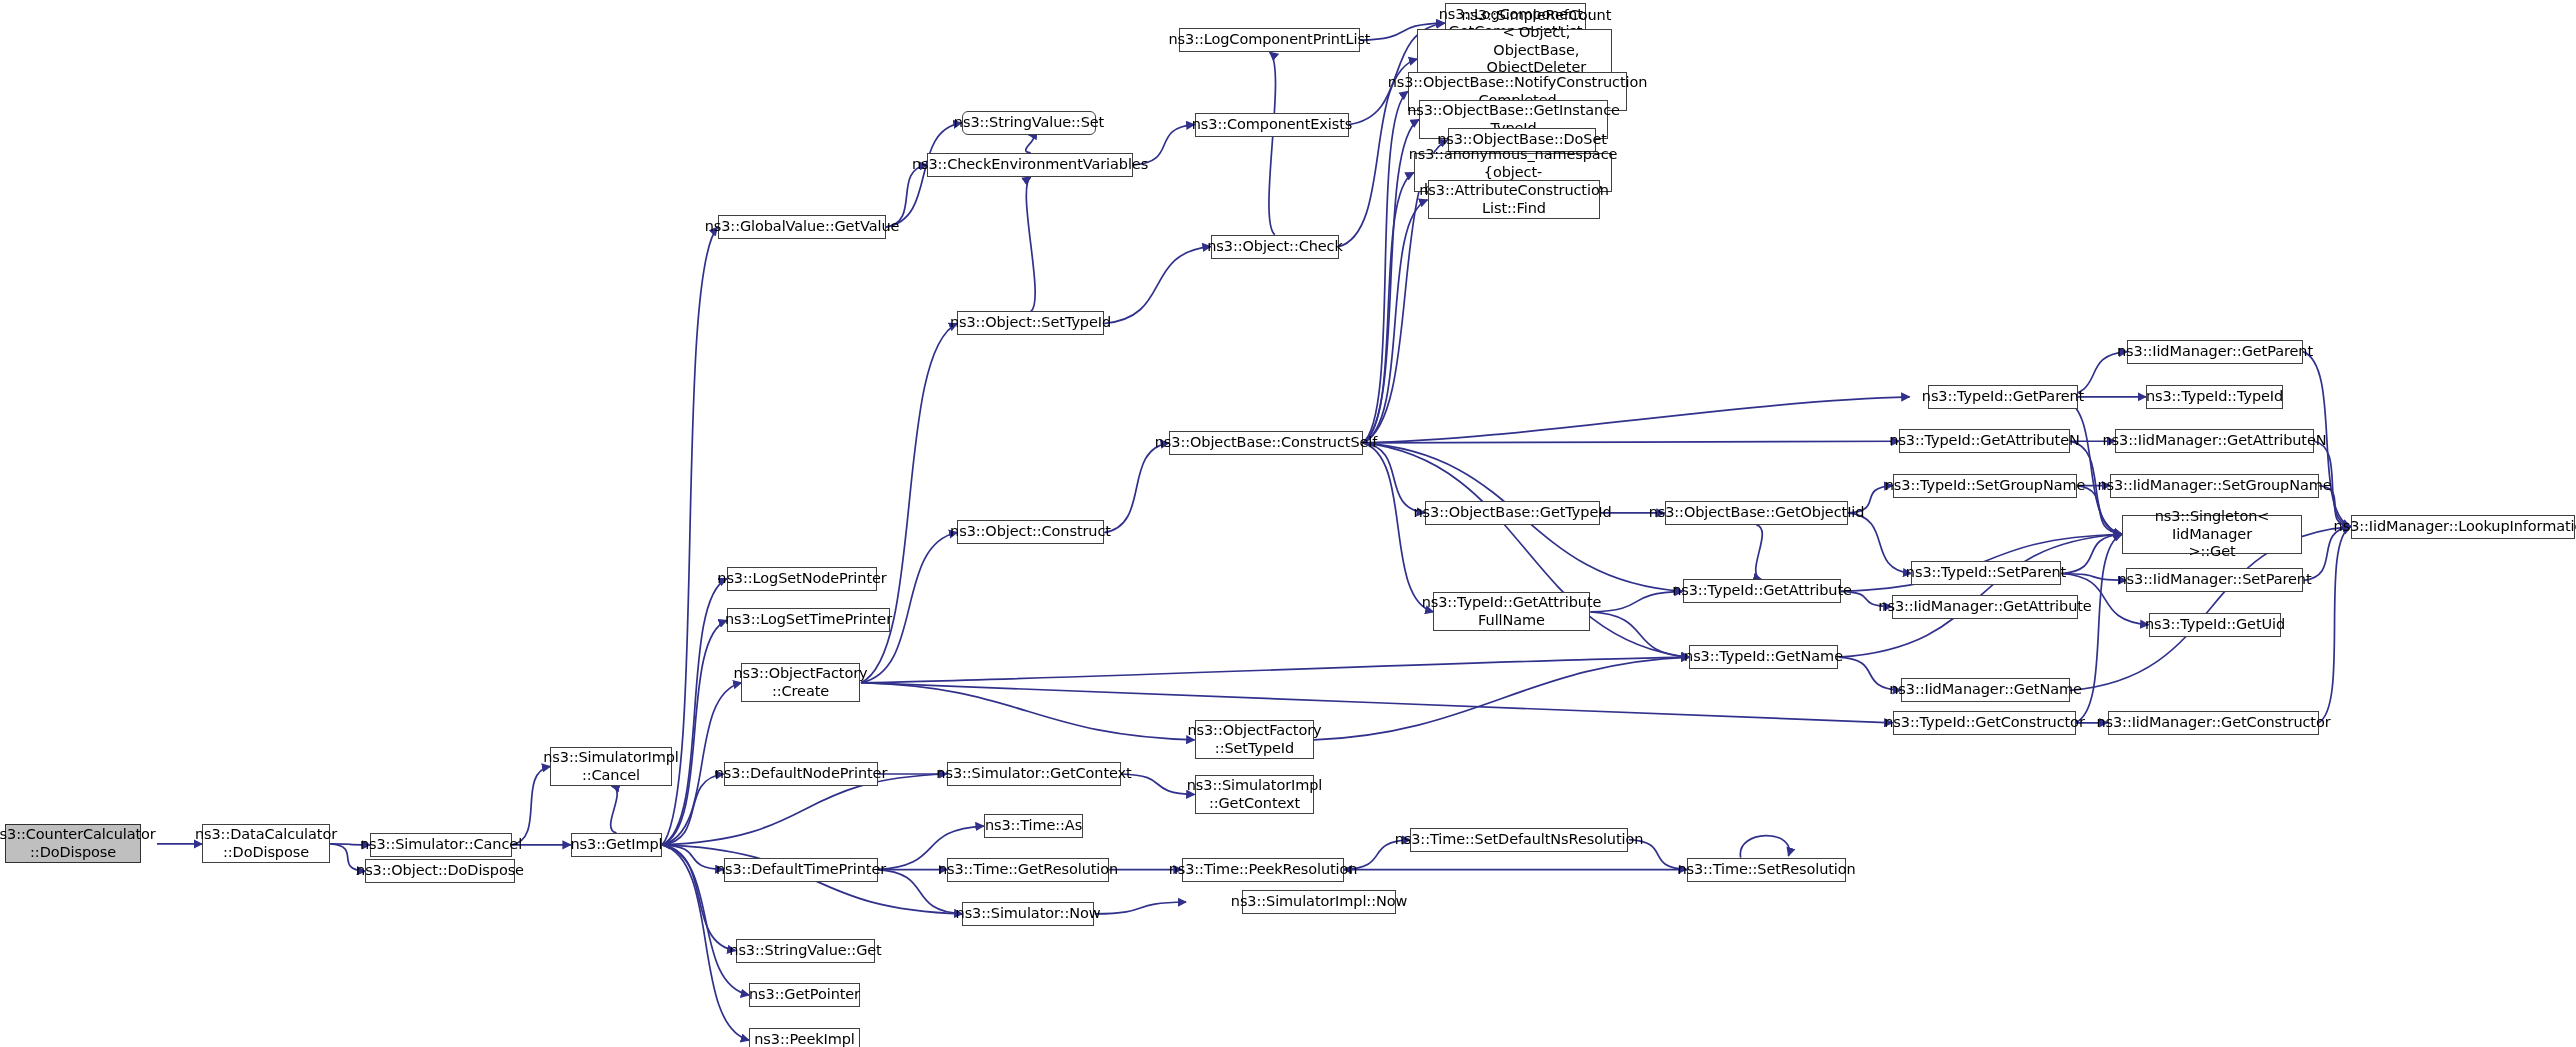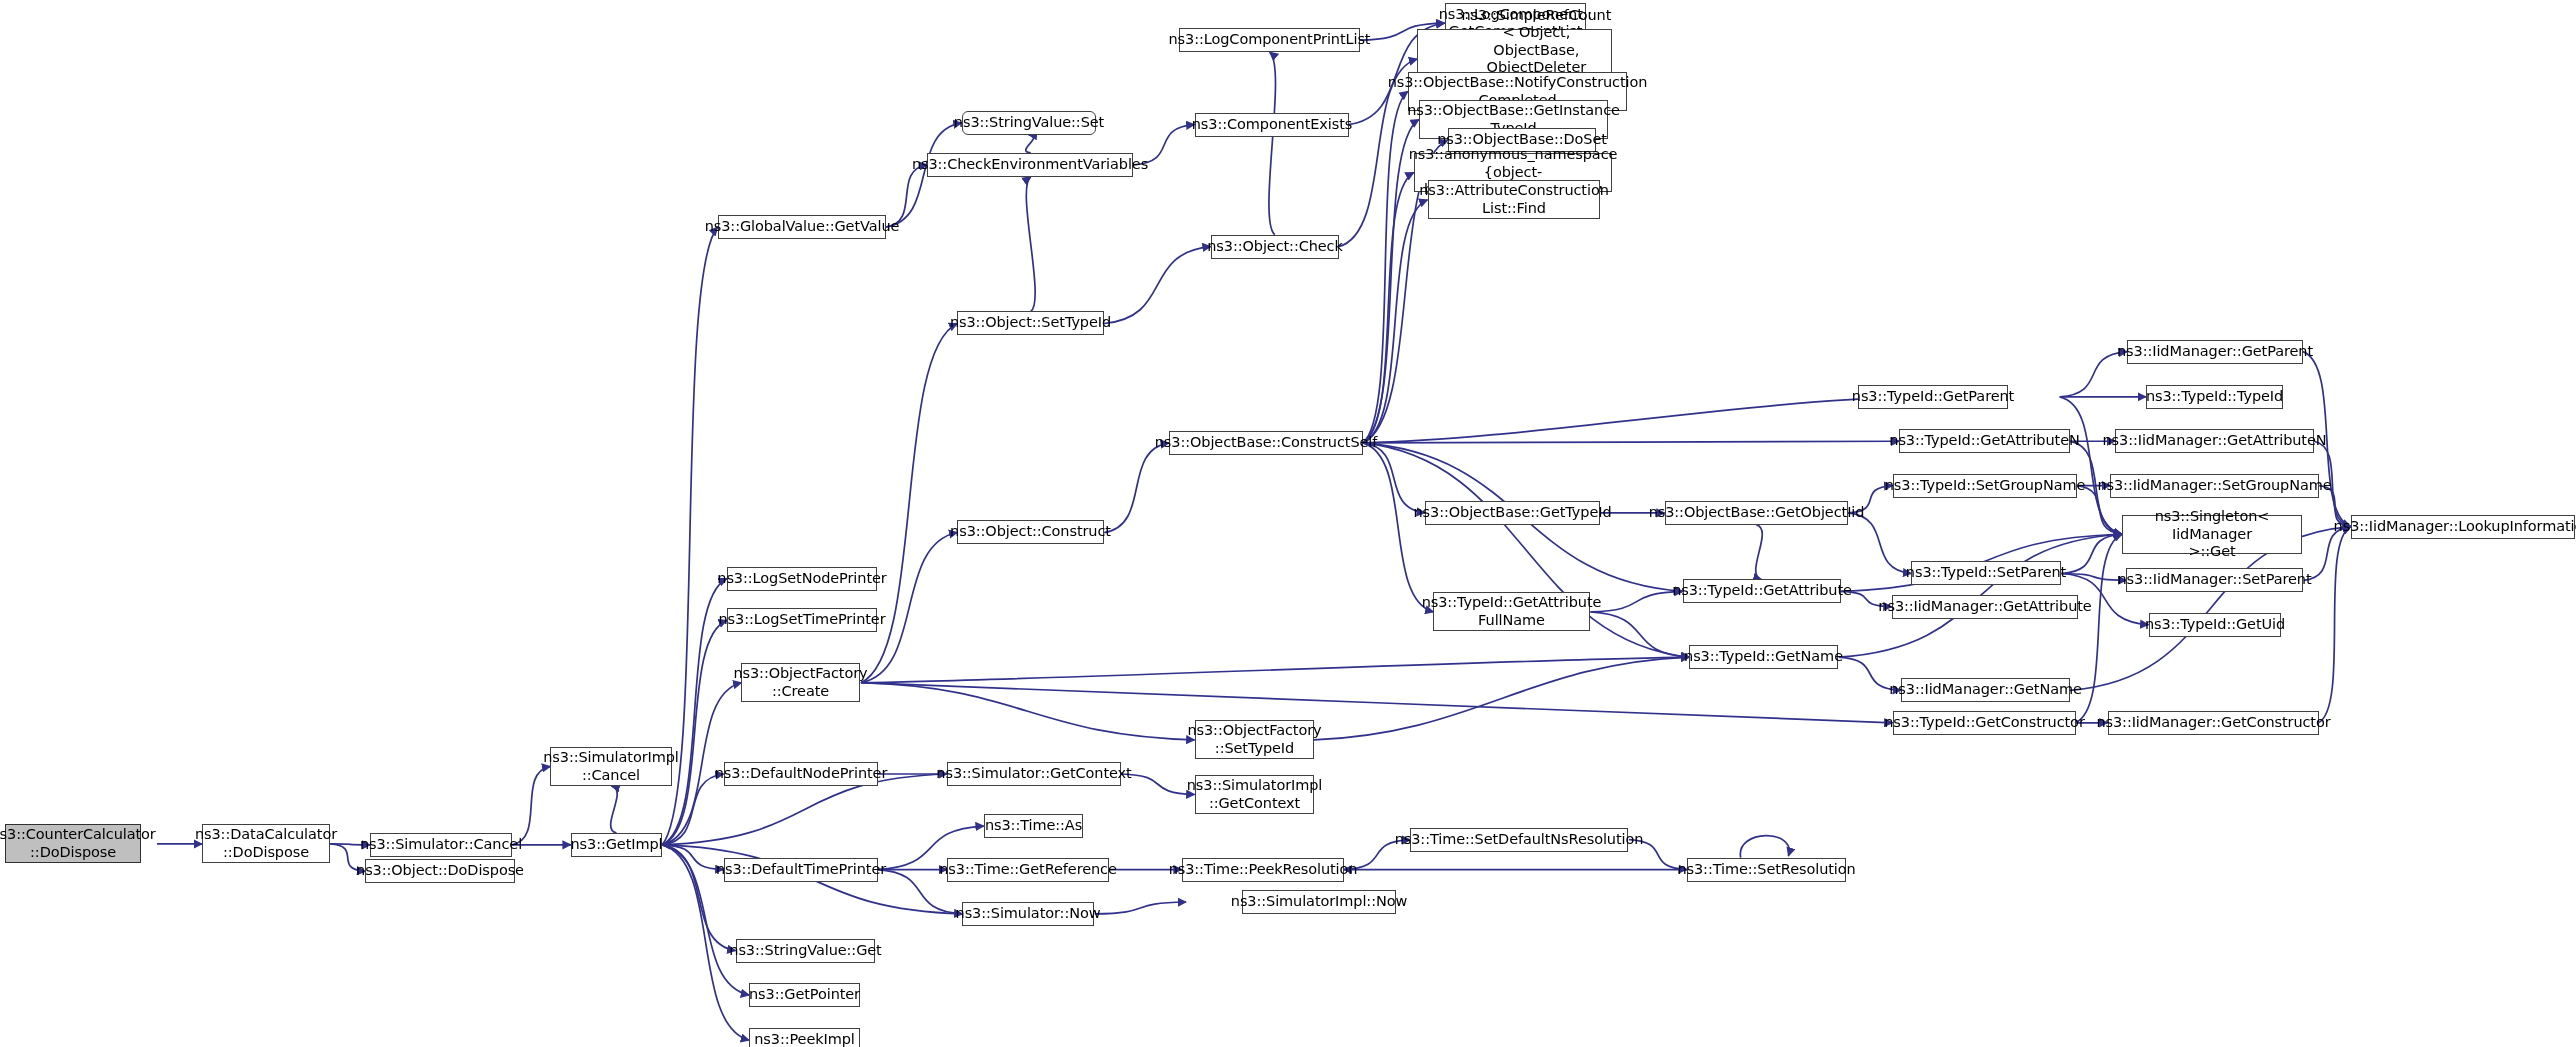--- a/index.html
+++ b/index.html
@@ -147,39 +147,39 @@
 ::DoDispose</div>
       <div class="node" style="left: 202px; top: 824px; width: 128px; height: 39px;">ns3::DataCalculator
 ::DoDispose</div>
       <div class="node" style="left: 370px; top: 833px; width: 142px; height: 24px;">ns3::Simulator::Cancel</div>
       <div class="node" style="left: 365px; top: 859px; width: 150px; height: 24px;">ns3::Object::DoDispose</div>
       <div class="node" style="left: 550px; top: 747px; width: 122px; height: 39px;">ns3::SimulatorImpl
 ::Cancel</div>
       <div class="node" style="left: 571px; top: 833px; width: 91px; height: 24px;">ns3::GetImpl</div>
       <div class="node" style="left: 718px; top: 215px; width: 168px; height: 24px;">ns3::GlobalValue::GetValue</div>
       <div class="node" style="left: 727px; top: 567px; width: 150px; height: 24px;">ns3::LogSetNodePrinter</div>
-      <div class="node" style="left: 727px; top: 608px; width: 150px; height: 24px;">ns3::LogSetTimePrinter</div>
+      <div class="node" style="left: 727px; top: 608px; width: 163px; height: 24px;">ns3::LogSetTimePrinter</div>
       <div class="node" style="left: 741px; top: 663px; width: 119px; height: 39px;">ns3::ObjectFactory
 ::Create</div>
       <div class="node" style="left: 724px; top: 762px; width: 154px; height: 24px;">ns3::DefaultNodePrinter</div>
       <div class="node" style="left: 724px; top: 858px; width: 154px; height: 24px;">ns3::DefaultTimePrinter</div>
       <div class="node" style="left: 736px; top: 939px; width: 139px; height: 24px;">ns3::StringValue::Get</div>
       <div class="node" style="left: 749px; top: 983px; width: 111px; height: 24px;">ns3::GetPointer</div>
       <div class="node" style="left: 749px; top: 1028px; width: 111px; height: 24px;">ns3::PeekImpl</div>
       <div class="node" style="left: 962px; top: 111px; width: 134px; height: 24px; border-radius: 6px;">ns3::StringValue::Set</div>
       <div class="node" style="left: 927px; top: 153px; width: 206px; height: 24px;">ns3::CheckEnvironmentVariables</div>
       <div class="node" style="left: 957px; top: 311px; width: 147px; height: 24px;">ns3::Object::SetTypeId</div>
       <div class="node" style="left: 957px; top: 520px; width: 147px; height: 24px;">ns3::Object::Construct</div>
       <div class="node" style="left: 1195px; top: 720px; width: 119px; height: 39px;">ns3::ObjectFactory
 ::SetTypeId</div>
       <div class="node" style="left: 947px; top: 762px; width: 174px; height: 24px;">ns3::Simulator::GetContext</div>
       <div class="node" style="left: 1195px; top: 775px; width: 119px; height: 39px;">ns3::SimulatorImpl
 ::GetContext</div>
       <div class="node" style="left: 984px; top: 814px; width: 99px; height: 24px;">ns3::Time::As</div>
-      <div class="node" style="left: 947px; top: 858px; width: 162px; height: 24px;">ns3::Time::GetReference</div>
+      <div class="node" style="left: 947px; top: 858px; width: 162px; height: 24px;">ns3::Time::GetResolution</div>
       <div class="node" style="left: 962px; top: 902px; width: 132px; height: 24px;">ns3::Simulator::Now</div>
       <div class="node" style="left: 1195px; top: 113px; width: 154px; height: 24px;">ns3::ComponentExists</div>
       <div class="node" style="left: 1211px; top: 235px; width: 128px; height: 24px;">ns3::Object::Check</div>
       <div class="node" style="left: 1179px; top: 28px; width: 181px; height: 24px;">ns3::LogComponentPrintList</div>
       <div class="node" style="left: 1169px; top: 431px; width: 194px; height: 24px;">ns3::ObjectBase::ConstructSelf</div>
       <div class="node" style="left: 1242px; top: 890px; width: 154px; height: 24px;">ns3::SimulatorImpl::Now</div>
       <div class="node" style="left: 1182px; top: 858px; width: 162px; height: 24px;">ns3::Time::PeekResolution</div>
       <div class="node" style="left: 1445px; top: 3.4px; width: 141px; height: 39px;">ns3::LogComponent::
 GetComponentList</div>
       <div class="node" style="left: 1417px; top: 29px; width: 195px; height: 60px; padding-left: 48px;">ns3::SimpleRefCount
@@ -194,21 +194,21 @@
       <div class="node" style="left: 1414px; top: 153px; width: 198px; height: 39px;">ns3::anonymous_namespace
 {object-base::cc}::EnvDictionary</div>
       <div class="node" style="left: 1428px; top: 180px; width: 172px; height: 39px;">ns3::AttributeConstruction
 List::Find</div>
       <div class="node" style="left: 1425px; top: 501px; width: 175px; height: 24px;">ns3::ObjectBase::GetTypeId</div>
       <div class="node" style="left: 1665px; top: 501px; width: 183px; height: 24px;">ns3::ObjectBase::GetObjectIid</div>
       <div class="node" style="left: 1433px; top: 592px; width: 157px; height: 39px;">ns3::TypeId::GetAttribute
 FullName</div>
       <div class="node" style="left: 1683px; top: 579px; width: 158px; height: 24px;">ns3::TypeId::GetAttribute</div>
       <div class="node" style="left: 1689px; top: 645px; width: 149px; height: 24px;">ns3::TypeId::GetName</div>
-      <div class="node" style="left: 1858px; top: 385px; width: 150px; height: 24px;">ns3::TypeId::GetParent</div>
+      <div class="node" style="left: 1928px; top: 385px; width: 150px; height: 24px;">ns3::TypeId::GetParent</div>
       <div class="node" style="left: 1899px; top: 429px; width: 171px; height: 24px;">ns3::TypeId::GetAttributeN</div>
       <div class="node" style="left: 1893px; top: 474px; width: 184px; height: 24px;">ns3::TypeId::SetGroupName</div>
       <div class="node" style="left: 1911px; top: 561px; width: 150px; height: 24px;">ns3::TypeId::SetParent</div>
       <div class="node" style="left: 1892px; top: 595px; width: 186px; height: 24px;">ns3::IidManager::GetAttribute</div>
       <div class="node" style="left: 1893px; top: 711px; width: 183px; height: 24px;">ns3::TypeId::GetConstructor</div>
       <div class="node" style="left: 1901px; top: 678px; width: 169px; height: 24px;">ns3::IidManager::GetName</div>
       <div class="node" style="left: 2122px; top: 515px; width: 180px; height: 39px;">ns3::Singleton&lt; IidManager
 &gt;::Get</div>
       <div class="node" style="left: 2127px; top: 340px; width: 176px; height: 24px;">ns3::IidManager::GetParent</div>
       <div class="node" style="left: 2146px; top: 385px; width: 137px; height: 24px;">ns3::TypeId::TypeId</div>

